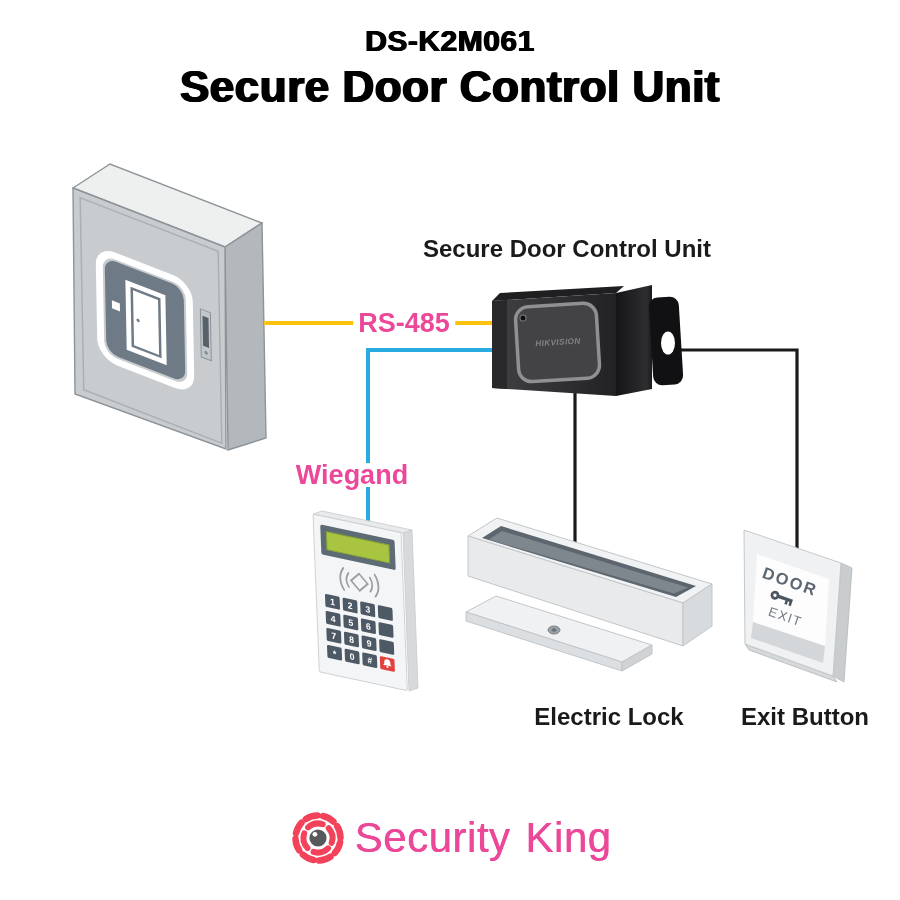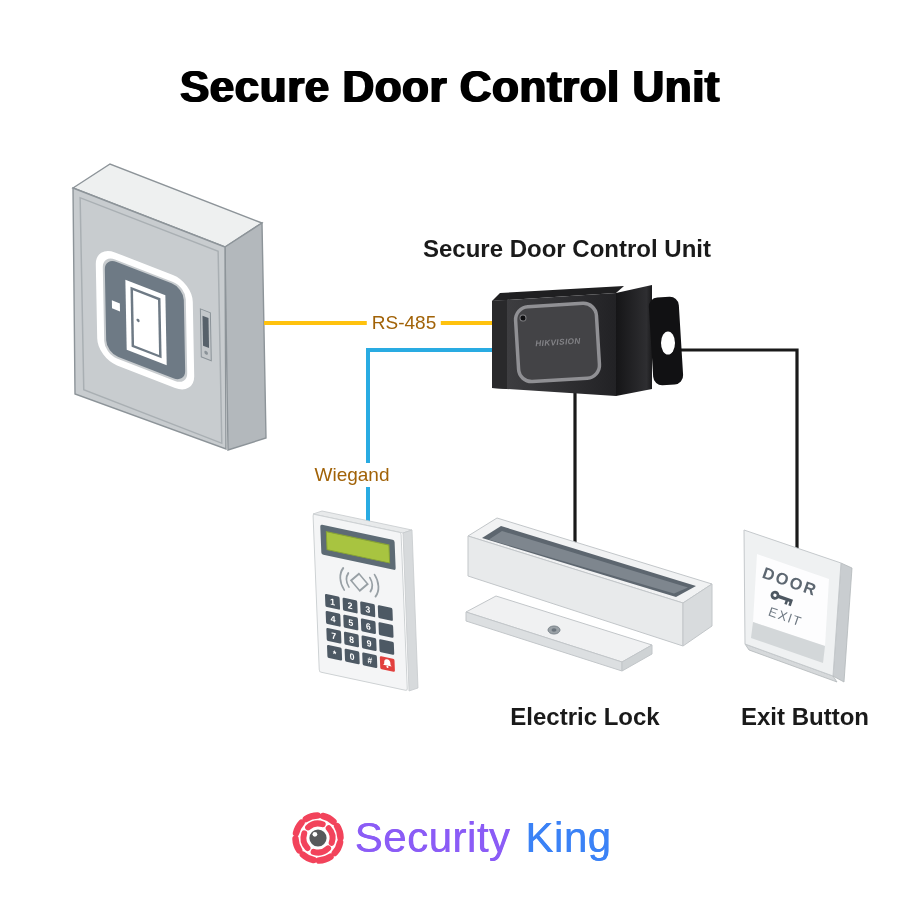--- a/index.html
+++ b/index.html
@@ -9,46 +9,47 @@
     font-size:30px;font-weight:bold;color:#000;letter-spacing:.5px;
     text-shadow:.7px 0 0 #000,-.7px 0 0 #000;}
   .title-main{position:absolute;left:0;top:62px;width:900px;text-align:center;
     font-size:44px;font-weight:bold;color:#000;letter-spacing:.5px;
     text-shadow:1px 0 0 #000,-1px 0 0 #000;}
   svg.diagram{position:absolute;left:0;top:0;}
   .dev-label{position:absolute;font-size:24px;font-weight:bold;color:#1a1a1a;text-align:center;}
   .lbl-unit{left:417px;top:235px;width:300px;}
   .lbl-terminal{left:15px;top:476px;width:302px;}
   .lbl-reader{left:203px;top:703px;width:300px;}
-  .lbl-lock{left:460px;top:703px;width:250px;}
+  .lbl-lock{left:484px;top:703px;width:250px;}
   .lbl-exit{left:680px;top:703px;width:250px;}
-  .wire-label{position:absolute;transform:translateX(-50%);font-size:19px;color:#a16207;
-    background:#fff;padding:0 5px;line-height:24px;}
+  .wire-label{position:absolute;transform:translateX(-50%);font-size:27px;color:#ec4899;
+    background:#fff;padding:0 5px;line-height:24px;font-weight:bold;}
   .wl-rs485{left:404px;top:311px;}
   .wl-wiegand{left:352px;top:463px;}
   .footer{position:absolute;left:0;top:806px;width:900px;height:64px;display:flex;
     align-items:center;justify-content:center;}
   .brand-text{font-size:42px;line-height:64px;letter-spacing:.5px;
     text-shadow:.5px 0 0 currentColor;}
-  .brand-first{color:#8b5cf6;margin-left:8px;}
-  .brand-second{color:#3b82f6;margin-left:15px;}
+  .brand-first{color:#ec4899;margin-left:8px;}
+  .brand-second{color:#ec4899;margin-left:15px;}
   text.kt{font:bold 9px "Liberation Sans",sans-serif;fill:#fff;text-anchor:middle;}
   rect.key{fill:#4d5964;}
   text.hik{font:italic bold 8.2px "Liberation Sans",sans-serif;fill:#828286;
     text-anchor:middle;letter-spacing:.4px;}
   text.door-t{font:bold 16.5px "Liberation Sans",sans-serif;fill:#5d6771;
     text-anchor:middle;letter-spacing:2px;}
   text.exit-t{font:13px "Liberation Sans",sans-serif;fill:#6f7983;
     text-anchor:middle;letter-spacing:1.5px;}
 </style>
 </head>
 <body>
 
 <div class="canvas">
 
+  <div class="title-model">DS-K2M061</div>
   <div class="title-main">Secure Door Control Unit</div>
 
   <svg class="diagram" width="900" height="900" viewBox="0 0 900 900">
     <defs>
       <linearGradient id="gFront" x1="0" y1="0" x2="1" y2="0">
         <stop offset="0" stop-color="#414144"></stop>
           <stop offset="1" stop-color="#222225"></stop>
       </linearGradient>
       <linearGradient id="gSide" x1="0" y1="0" x2="1" y2="0">
         <stop offset="0" stop-color="#151517"></stop>

